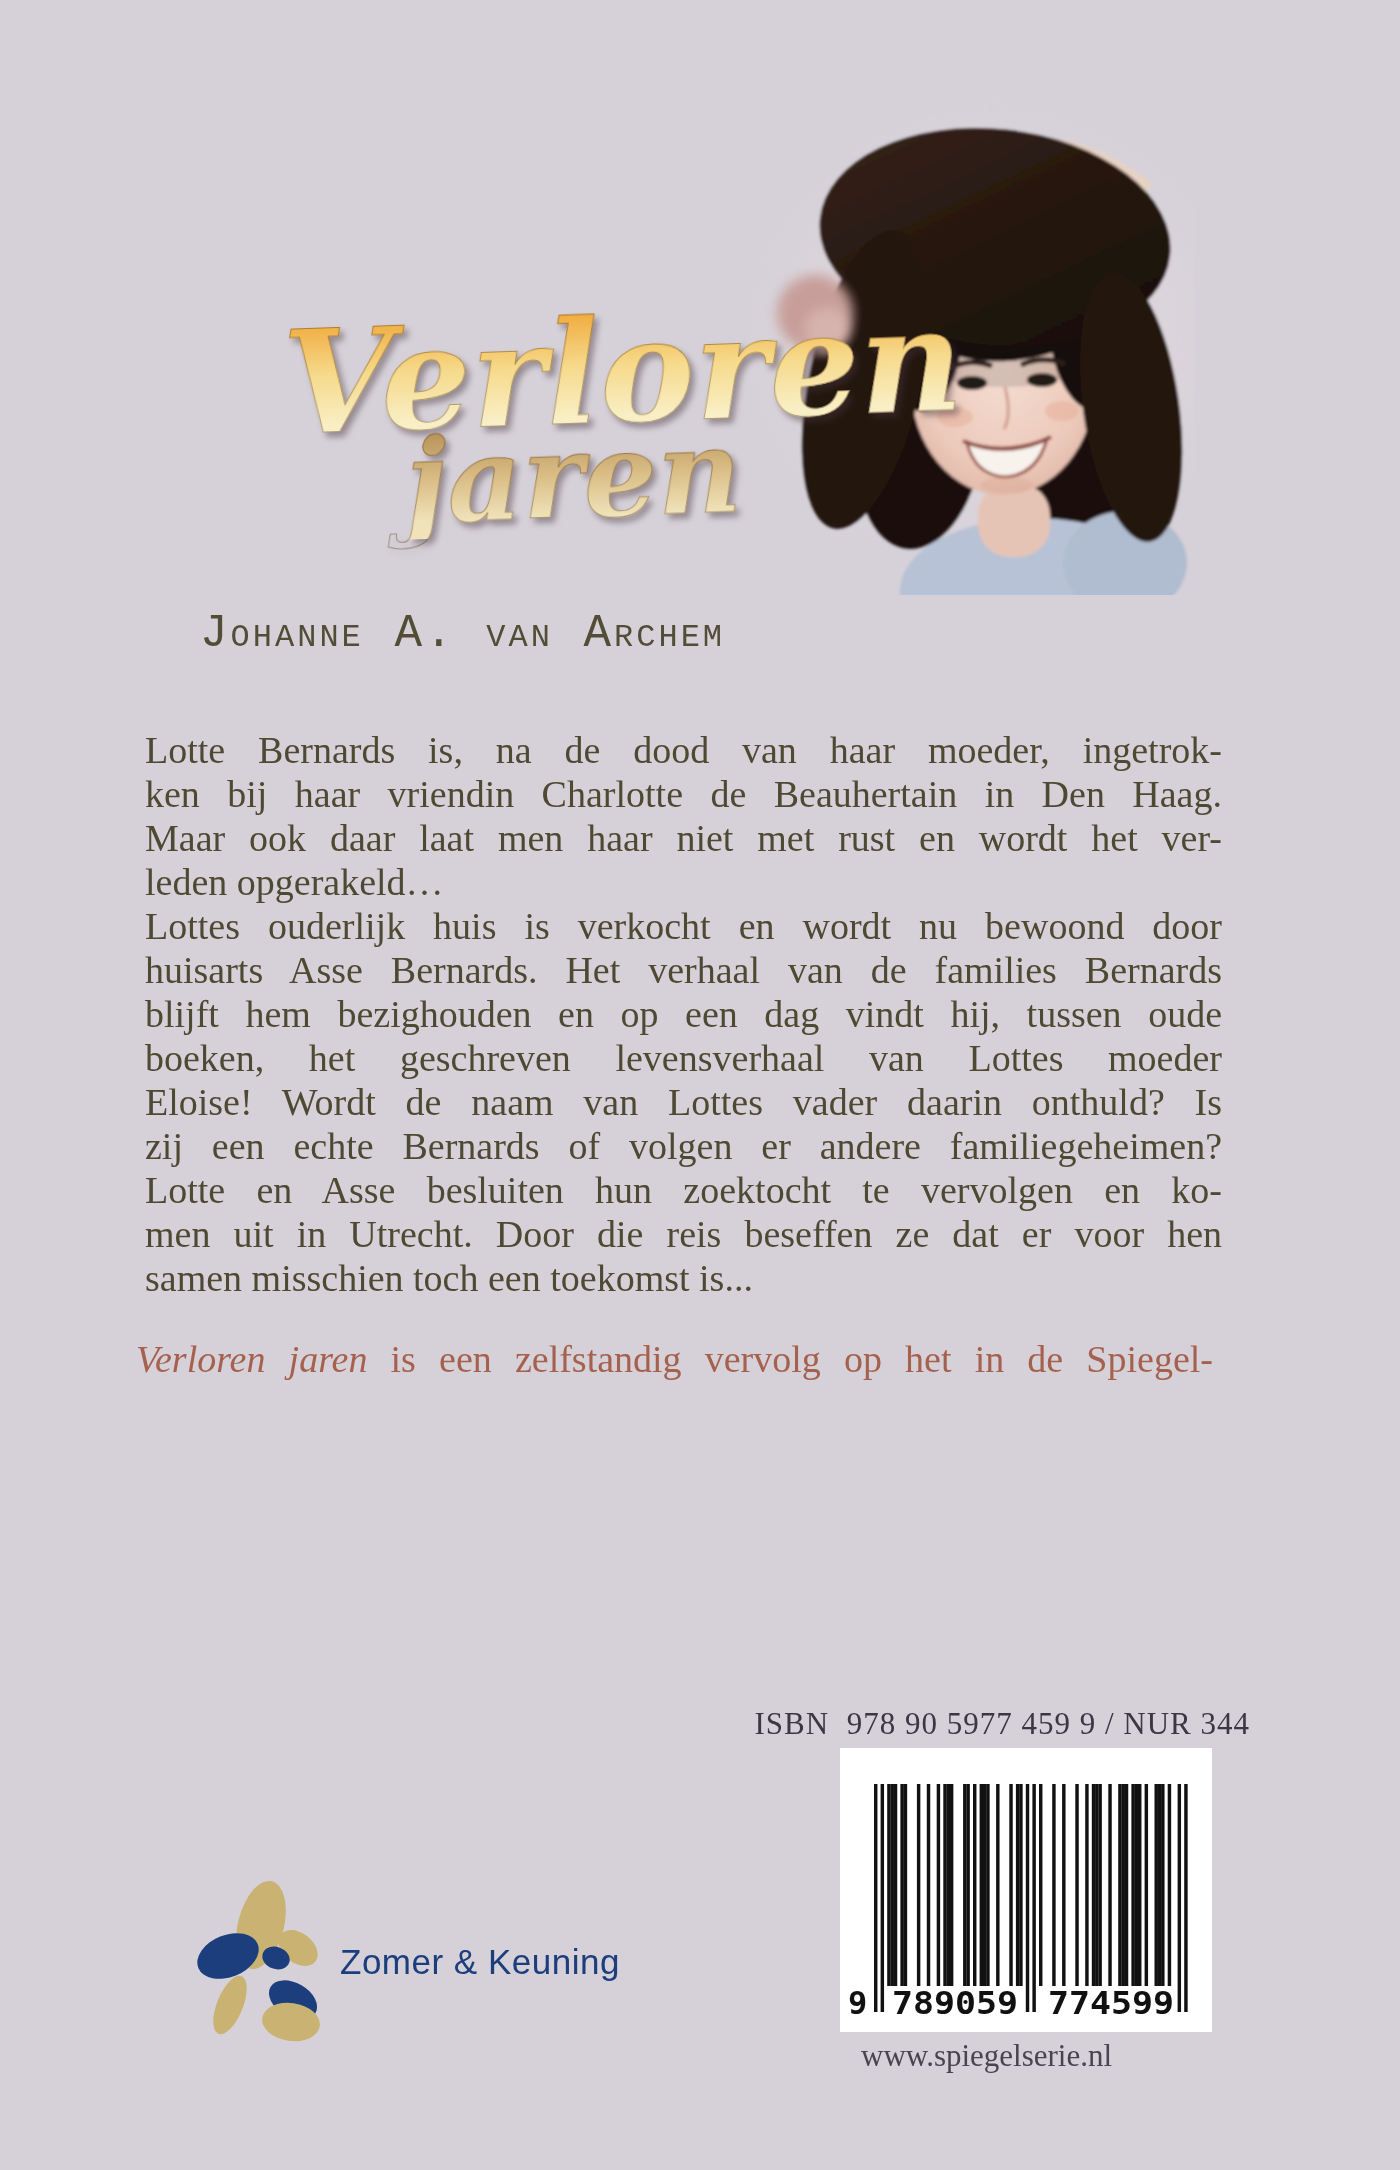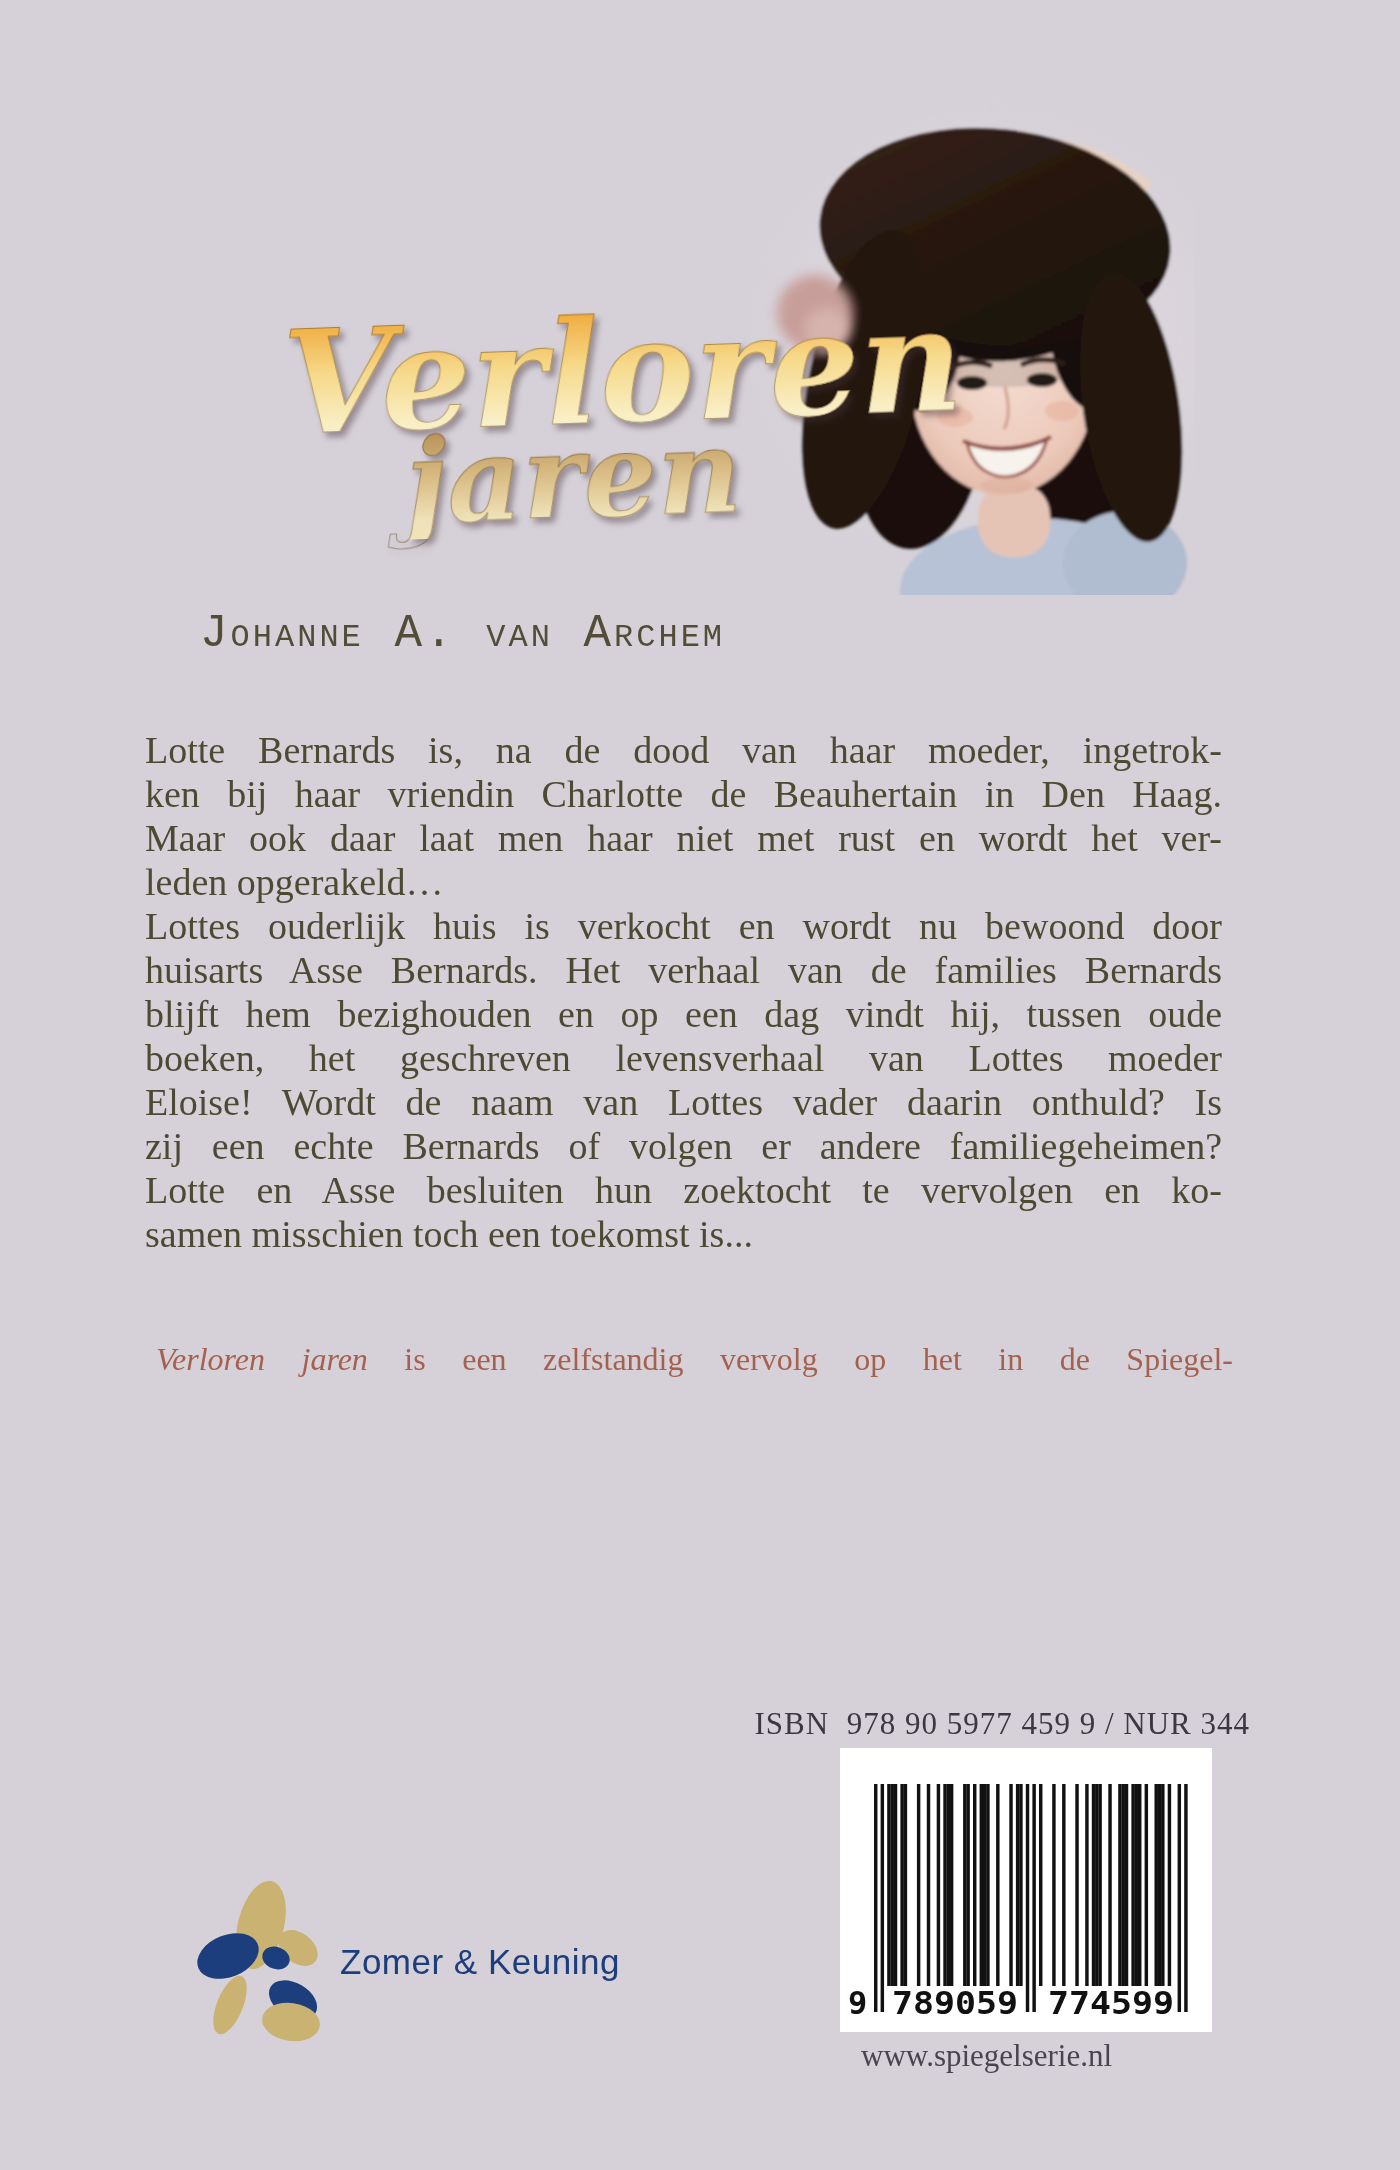--- a/index.html
+++ b/index.html
@@ -25,21 +25,21 @@
   .author{position:absolute;left:200px;top:608px;font-size:46px;letter-spacing:3px;
     font-variant:small-caps;color:#514d36;font-family:Liberation Mono, monospace;}
 
   
   .synopsis{position:absolute;left:145px;top:728px;width:1077px;font-size:38px;
     line-height:44px;color:#4d4a33;}
   .syn-line{text-align:justify;text-align-last:justify;white-space:normal;}
   .syn-line.para-end{text-align-last:left;}
 
   
-  .note{position:absolute;left:156px;top:1336px;width:1077px;font-size:32px;
+  .note{position:absolute;left:136px;top:1336px;width:1077px;font-size:38px;
     line-height:47px;color:#a5614e;}
   .note-line1{text-align:justify;text-align-last:justify;}
   .note-line2{white-space:pre-wrap;}
   .note .it{font-style:italic;}
 
   
   .isbn{position:absolute;right:150px;top:1706px;font-size:31px;color:#3c3741;
     white-space:pre;letter-spacing:1px;}
   .barcode-box{position:absolute;left:840px;top:1748px;width:372px;height:284px;}
   .website{position:absolute;left:861px;top:2038px;font-size:31px;color:#4a444f;}
@@ -127,20 +127,21 @@
       <div class="syn-line">ken bij haar vriendin Charlotte de Beauhertain in Den Haag.</div>
       <div class="syn-line">Maar ook daar laat men haar niet met rust en wordt het ver-</div>
       <div class="syn-line para-end">leden opgerakeld…</div>
       <div class="syn-line">Lottes ouderlijk huis is verkocht en wordt nu bewoond door</div>
       <div class="syn-line">huisarts Asse Bernards. Het verhaal van de families Bernards</div>
       <div class="syn-line">blijft hem bezighouden en op een dag vindt hij, tussen oude</div>
       <div class="syn-line">boeken, het geschreven levensverhaal van Lottes moeder</div>
       <div class="syn-line">Eloise! Wordt de naam van Lottes vader daarin onthuld? Is</div>
       <div class="syn-line">zij een echte Bernards of volgen er andere familiegeheimen?</div>
       <div class="syn-line">Lotte en Asse besluiten hun zoektocht te vervolgen en ko-</div>
+      <div class="syn-line">men uit in Utrecht. Door die reis beseffen ze dat er voor hen</div>
       <div class="syn-line para-end">samen misschien toch een toekomst is...</div>
     </div>
 
   <div class="note">
     <div class="note-line1"><span class="it">Verloren jaren</span><span> is een zelfstandig vervolg op het in de Spiegel-</span></div>
   </div>
 
   <div class="isbn">ISBN  978 90 5977 459 9 / NUR 344</div>
 
   <svg class="barcode-box" viewBox="0 0 372 284">

